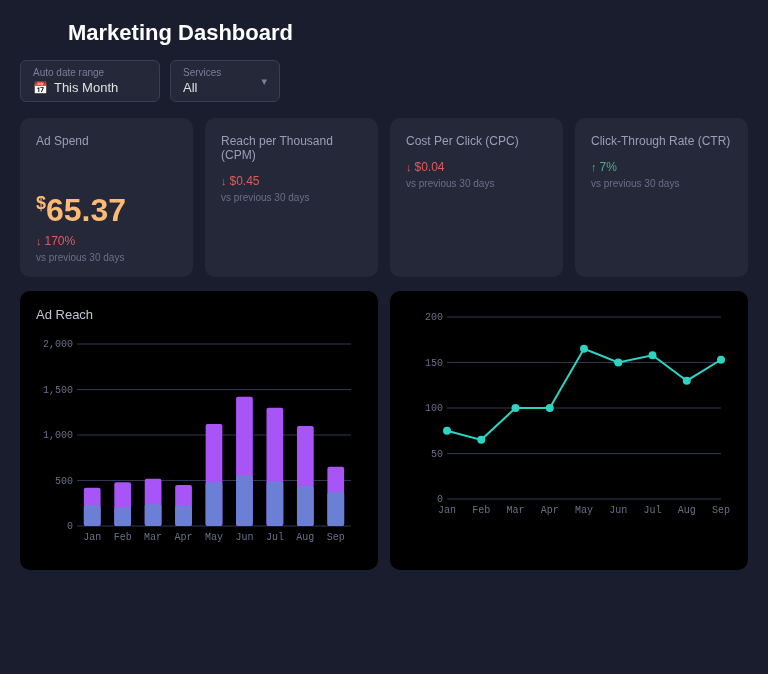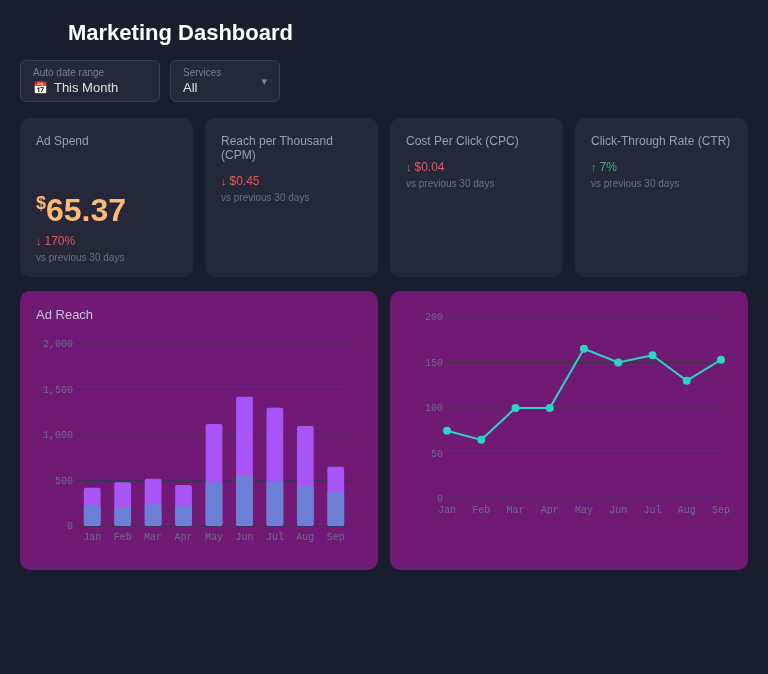--- a/index.html
+++ b/index.html
@@ -105,21 +105,21 @@
     .metric-comparison {
       font-size: 10px;
       color: #6a6f88;
     }
     .charts-grid {
       display: grid;
       grid-template-columns: 1fr 1fr;
       gap: 12px;
     }
     .chart-card {
-      background: #701a75;
+      background: #000000;
       border-radius: 10px;
       padding: 16px;
     }
     .chart-title {
       font-size: 13px;
       color: #c0c4d8;
       margin-bottom: 12px;
     }
     .chart-area {
       position: relative;

